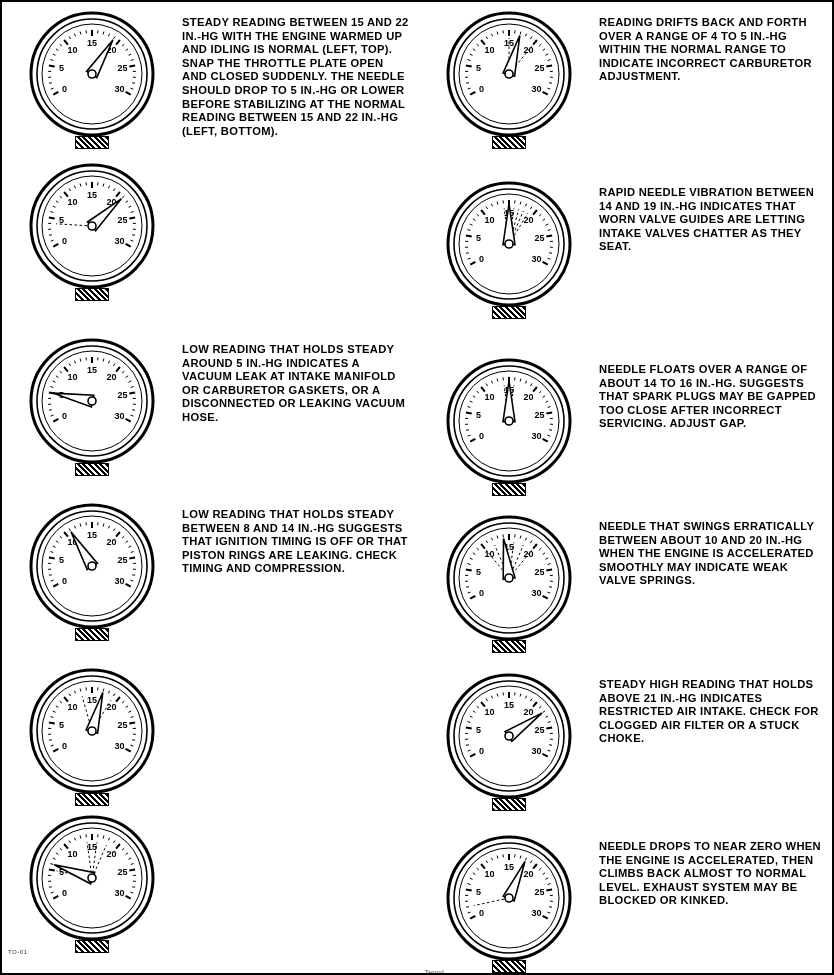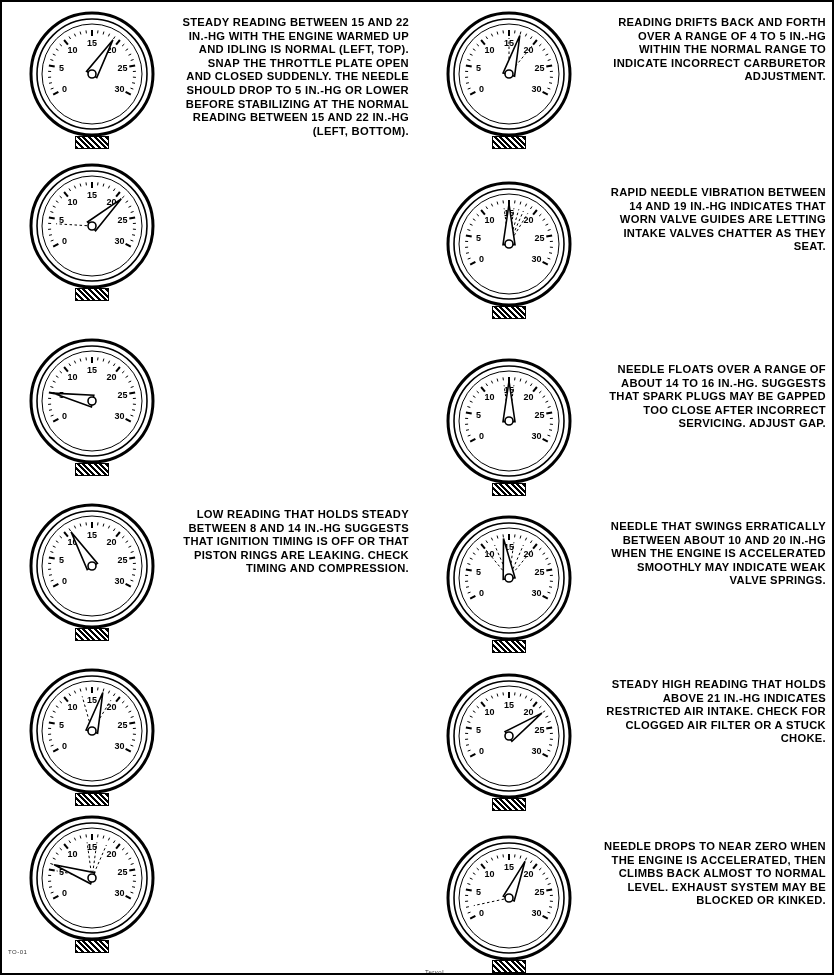--- a/index.html
+++ b/index.html
@@ -55,21 +55,20 @@
     font-size:11.2px;
     line-height:13.6px;
     font-weight:bold;
     letter-spacing:0.3px;
     color:#000;
     padding-top:6px;
     padding-right:10px;
     text-transform:uppercase;
     font-family:"Liberation Sans", sans-serif;
     width:230px;
-    text-align:right;
   }
   .tinylabel{
     position:absolute;
     bottom:-2px;
     left:6px;
     font-size:6px;
     color:#333;
     letter-spacing:0.5px;
   }
 </style>
@@ -229,20 +228,21 @@
               <text x="64.0" y="36.2" font-size="9" font-family="Liberation Sans, sans-serif" font-weight="bold" text-anchor="middle" fill="#000">15</text>
               <text x="83.6" y="43.2" font-size="9" font-family="Liberation Sans, sans-serif" font-weight="bold" text-anchor="middle" fill="#000">20</text>
               <text x="94.4" y="61.1" font-size="9" font-family="Liberation Sans, sans-serif" font-weight="bold" text-anchor="middle" fill="#000">25</text>
               <text x="91.4" y="81.8" font-size="9" font-family="Liberation Sans, sans-serif" font-weight="bold" text-anchor="middle" fill="#000">30</text>
               <polygon points="24.8,56.1 65.8,58.3 63.4,70.0" fill="#fff" stroke="#000" stroke-width="1.6"></polygon>
               <circle cx="64" cy="64" r="4" fill="#fff" stroke="#000" stroke-width="1.6"></circle>
             </svg>
           </div>
           <div class="mount"></div>
         </div>
+        <div class="caption">LOW READING THAT HOLDS STEADY AROUND 5 IN.-HG INDICATES A VACUUM LEAK AT INTAKE MANIFOLD OR CARBURETOR GASKETS, OR A DISCONNECTED OR LEAKING VACUUM HOSE.</div>
       </div>
       <div class="entry" style="top: 500px;">
         <div class="gauge-wrap">
           <div class="gauge">
             <svg width="128" height="128" viewBox="0 0 128 128">
               <circle cx="64" cy="64" r="61" fill="#fff" stroke="#000" stroke-width="3"></circle>
               <circle cx="64" cy="64" r="55" fill="#fff" stroke="#000" stroke-width="1.6"></circle>
               <circle cx="64" cy="64" r="50" fill="#fff" stroke="#000" stroke-width="1"></circle>
               <line x1="25.2" y1="84.7" x2="30.4" y2="81.8" stroke="#000" stroke-width="2"></line>
               <line x1="22.7" y1="79.1" x2="25.5" y2="78.1" stroke="#000" stroke-width="1"></line>

